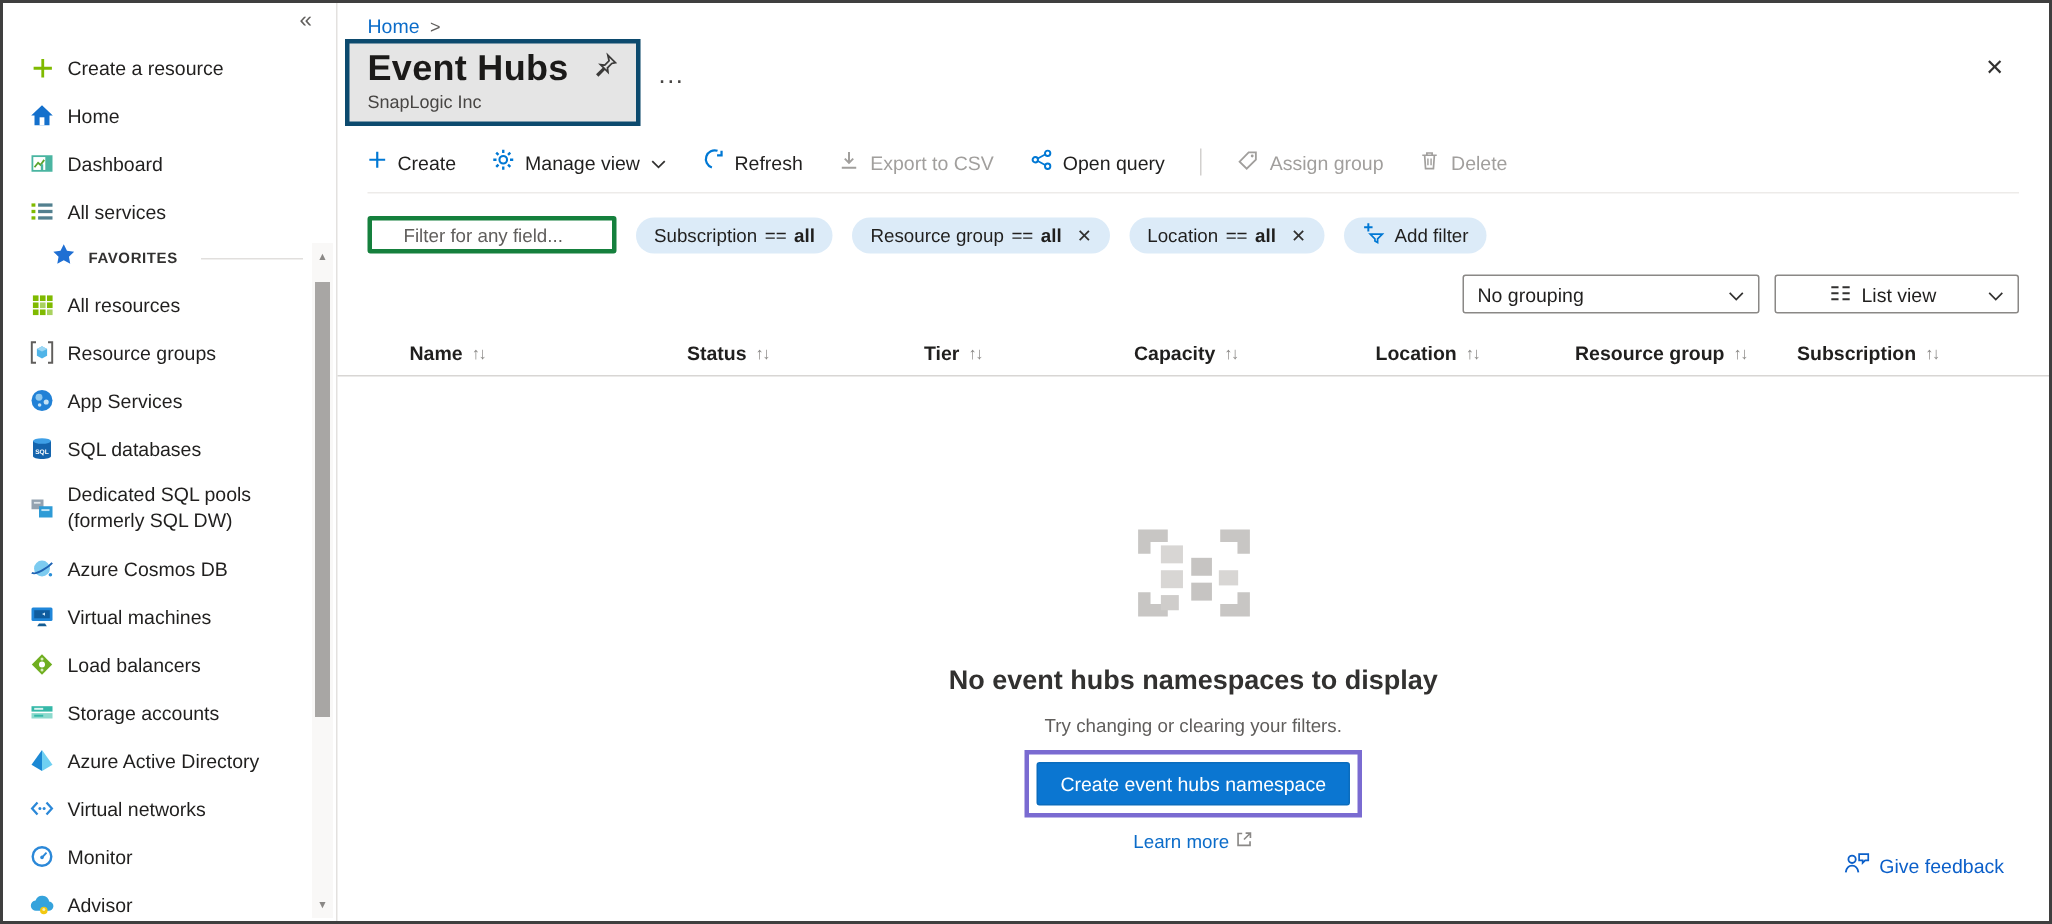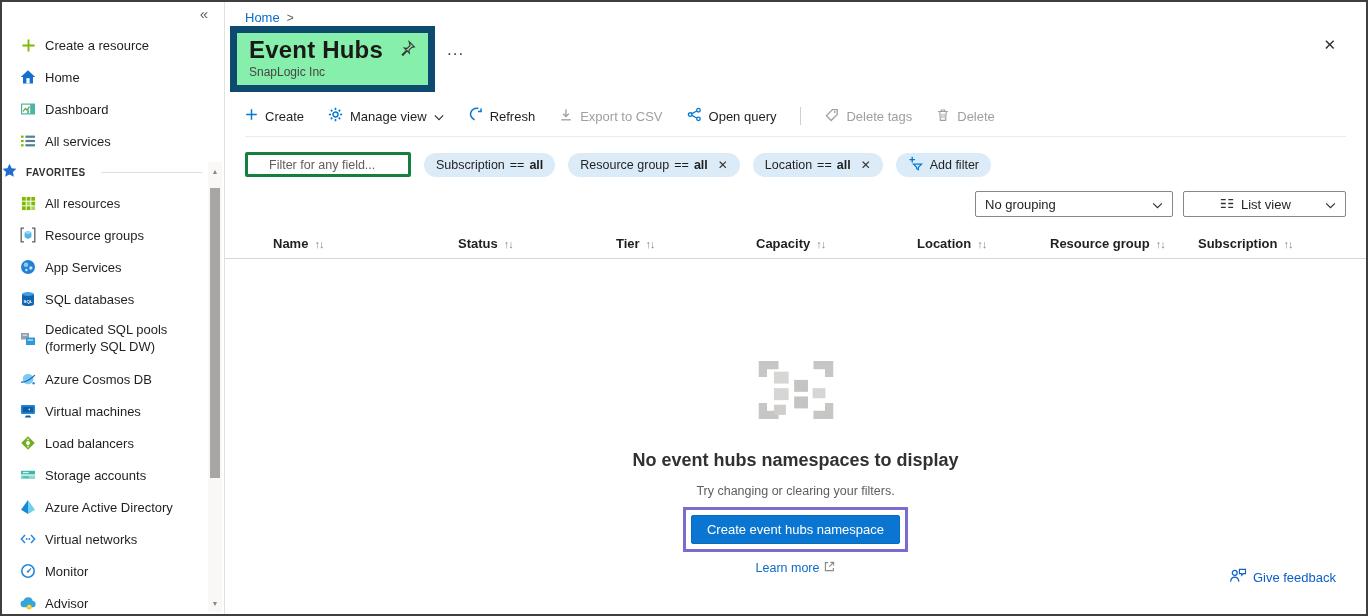--- a/index.html
+++ b/index.html
@@ -11,35 +11,35 @@
     position:relative; overflow:hidden;
     display:flex;
   }
   
   .sidebar { width:223px; min-width:223px; background:#fff; border-right:1px solid #e3e1df; position:relative; padding-top:27px; }
   .collapse-btn { position:absolute; top:3px; right:16px; font-size:15px; color:#605e5c; cursor:pointer; }
   .side-item { display:flex; align-items:center; gap:9px; height:32px; padding-left:18px; font-size:13px; color:#201f1e; cursor:pointer; padding-right:26px;}
   .side-item .ic { width:16px; height:16px; flex:0 0 16px; display:flex; align-items:center; justify-content:center; }
   .side-item.two-line { height:48px; }
   .side-item.two-line .lbl { line-height:1.3; }
-  .side-section { display:flex; align-items:center; gap:9px; height:30px; padding-left:0; padding-right:22px; }
+  .side-section { display:flex; align-items:center; gap:9px; height:30px; padding-left:33px; padding-right:22px; }
   .side-section .lbl { font-size:10px; font-weight:bold; letter-spacing:.4px; color:#323130; }
   .side-section .rule { flex:1; height:1px; background:#e1dfdd; margin-left:6px; }
   .side-scroll { position:absolute; top:160px; bottom:2px; right:2px; width:14px; background:#f9f8f7; }
   .side-scroll .arr { position:absolute; left:0; width:14px; height:14px; font-size:7px; color:#8a8886; display:flex; align-items:center; justify-content:center; cursor:pointer;}
   .side-scroll .arr.up { top:2px; }
   .side-scroll .arr.down { bottom:2px; }
   .side-scroll .thumb { position:absolute; top:26px; left:2px; width:10px; height:290px; background:#a8a6a4; cursor:pointer; }
   
   .main { flex:1; position:relative; padding:0 20px; }
   .breadcrumb { margin-top:8px; font-size:13px; display:flex; align-items:center; gap:7px; }
   .breadcrumb .crumb { color:#0b6cc9; cursor:pointer; }
   .breadcrumb .sep { color:#605e5c; font-size:12px; }
   .title-row { display:flex; align-items:flex-start; margin-top:1px; }
-  .title-annotation { border:7px solid #0c4a6e; padding:3px 12px 6px 12px; margin-left:-15px; background:#86efac; }
+  .title-annotation { border:3px solid #0c4a6e; padding:3px 12px 6px 12px; margin-left:-15px; background:#e5e5e5; }
   .title-line { display:flex; align-items:center; gap:16px; }
   .page-title { font-size:24px; font-weight:bold; color:#1b1a19; letter-spacing:.2px; }
   .page-subtitle { font-size:12px; color:#484644; margin-top:1px; }
   .more-btn { margin-left:12px; margin-top:14px; font-size:17px; color:#484644; letter-spacing:1px; cursor:pointer; }
   .close-btn { position:absolute; top:34px; right:30px; font-size:15px; color:#323130; cursor:pointer; }
   
   .toolbar { margin-top:11px; display:flex; align-items:center; gap:24px; font-size:13px; height:26px; }
   .tb { display:flex; align-items:center; gap:7px; color:#201f1e; cursor:pointer; white-space:nowrap; }
   .tb.disabled { color:#a19f9d; cursor:default; }
   .tb-sep { width:1px; height:18px; background:#d2d0ce; }
@@ -344,21 +344,21 @@
             <path d="M5.2 7.1l5.2-2.8M5.2 8.9l5.2 2.8" stroke="#0078d4" stroke-width="1.3" fill="none"></path>
           </svg></span>
       <span>Open query</span>
     </div>
     <div class="tb-sep"></div>
     <div class="tb disabled">
       <span><svg width="14" height="14" viewBox="0 0 16 16">
             <path d="M8.5 1.8H14v5.5l-7 7L1.6 8.9z" fill="none" stroke="#a19f9d" stroke-width="1.4"></path>
             <circle cx="11.2" cy="4.6" r="1.1" fill="#a19f9d"></circle>
           </svg></span>
-      <span>Delete tags</span>
+      <span>Assign group</span>
     </div>
     <div class="tb disabled">
       <span><svg width="14" height="14" viewBox="0 0 16 16">
             <path d="M2.5 4h11M6 4V2.3h4V4M4.3 4l.7 10.2h6l.7-10.2" fill="none" stroke="#a19f9d" stroke-width="1.3"></path>
             <path d="M6.8 6.5v5.2M9.2 6.5v5.2" stroke="#a19f9d" stroke-width="1.1"></path>
           </svg></span>
       <span>Delete</span>
     </div>
   </div>
   <div class="toolbar-rule"></div>

